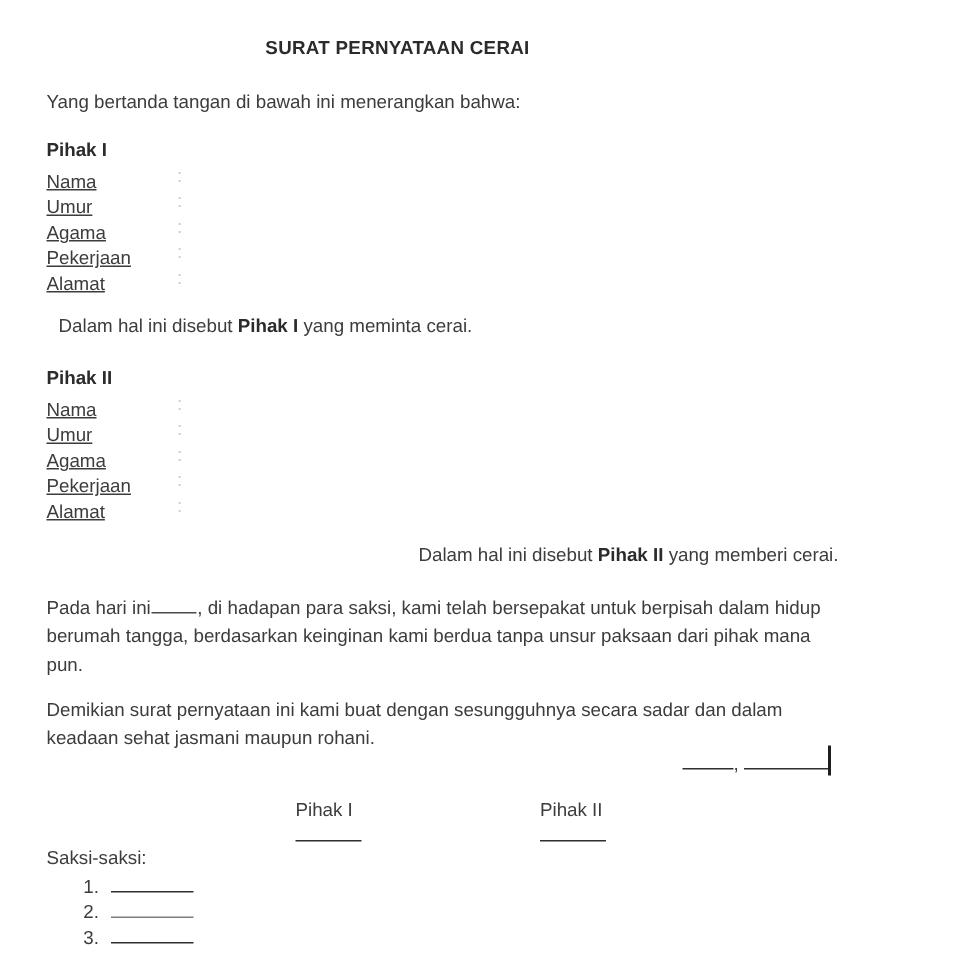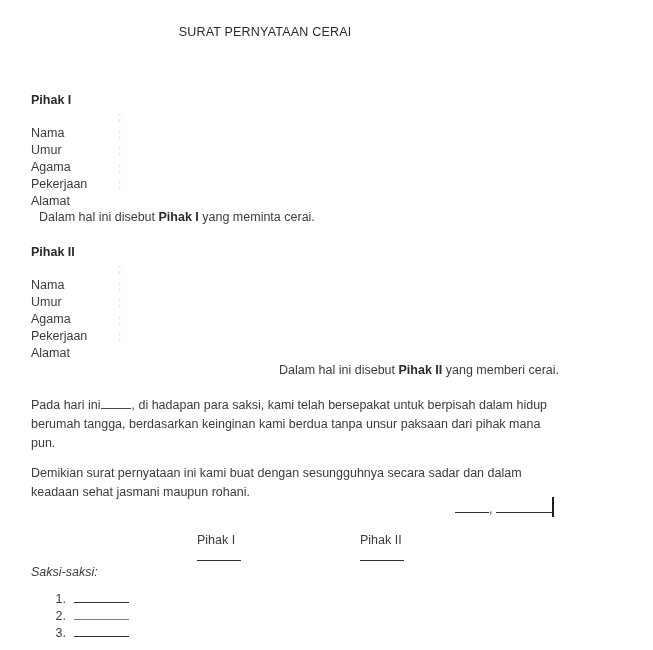--- a/index.html
+++ b/index.html
@@ -27,21 +27,21 @@
     background: #ffffff;
   }
 
   
   .doc-title {
     position: absolute;
     left: 0;
     top: 25px;
     width: 530px;
     text-align: center;
-    font-weight: normal;
+    font-weight: bold;
     font-size: 12.5px;
     letter-spacing: 0.2px;
     color: #2b2b2b;
   }
 
   
   .intro {
     position: absolute;
     left: 31px;
     top: 61px;
@@ -68,21 +68,22 @@
   .field-row {
     position: relative;
     height: 17px;
     line-height: 17px;
     font-size: 12.5px;
     color: #3c3c3c;
   }
   .field-label {
     position: absolute;
     left: 0;
-    top: 16px;
+    top: 4px;
+    text-decoration: underline;
   }
   .field-colon {
     position: absolute;
     left: 87px;
     top: 0;
     color: #c9c9c9;
   }
   .field-value {
     position: absolute;
     left: 100px;
@@ -174,21 +175,21 @@
   }
 
   
   .witness-block {
     position: absolute;
     left: 31px;
     top: 565px;
     font-size: 12.5px;
     color: #3c3c3c;
   }
-  .witness-title { margin-bottom: 12px; font-style: italic; }
+  .witness-title { margin-bottom: 4px; }
   .witness-row {
     position: relative;
     height: 17px;
     line-height: 17px;
     padding-left: 15px;
   }
   .witness-num {
     display: inline-block;
     width: 20px;
     text-align: right;
@@ -203,20 +204,21 @@
   }
   .witness-line.faint { border-bottom-color: #7c7c7c; }
 </style>
 </head>
 <body>
 
 <div class="page">
 
   <div class="doc-title">SURAT PERNYATAAN CERAI</div>
 
+  <div class="intro">Yang bertanda tangan di bawah ini menerangkan bahwa:</div>
 
   <div class="party party-1">
     <div class="party-heading">Pihak I</div>
 
     <div class="field-row">
       <span class="field-label">Nama</span>
       <span class="field-colon">:</span>
       <span class="field-value"></span>
     </div>
     <div class="field-row">

